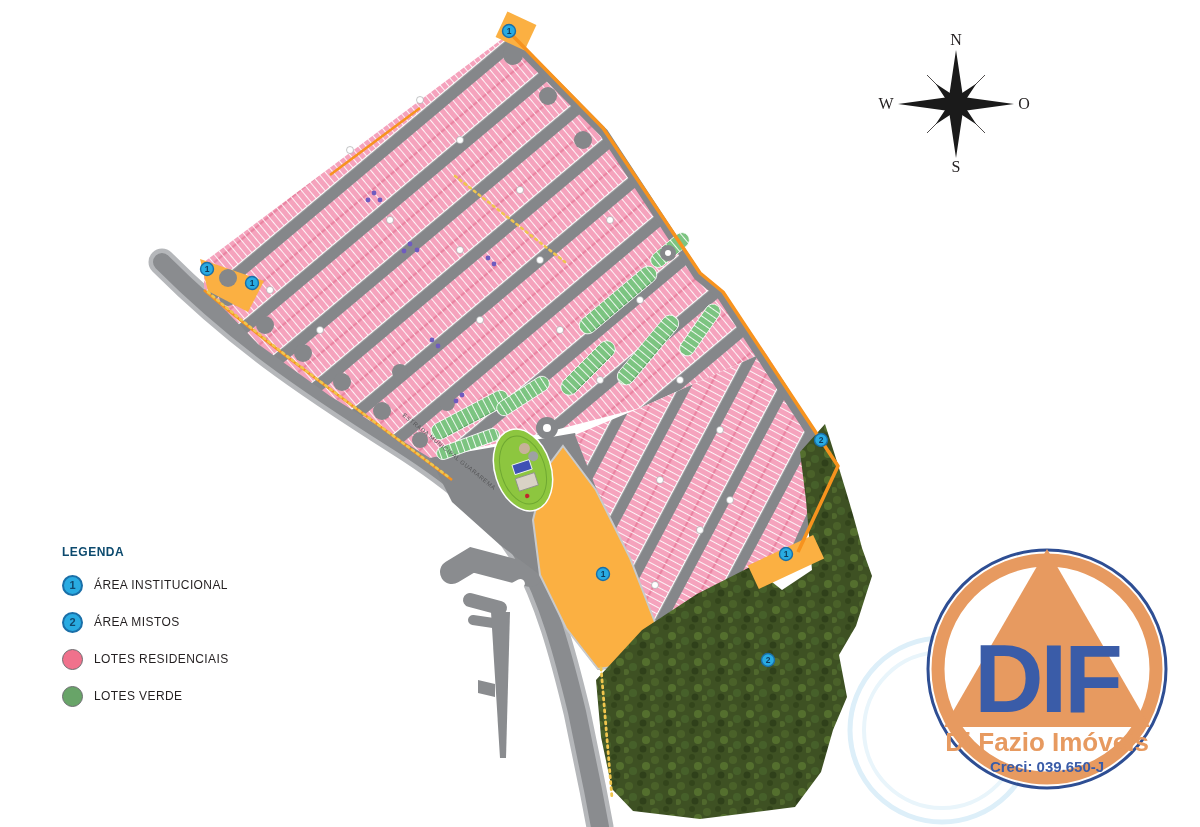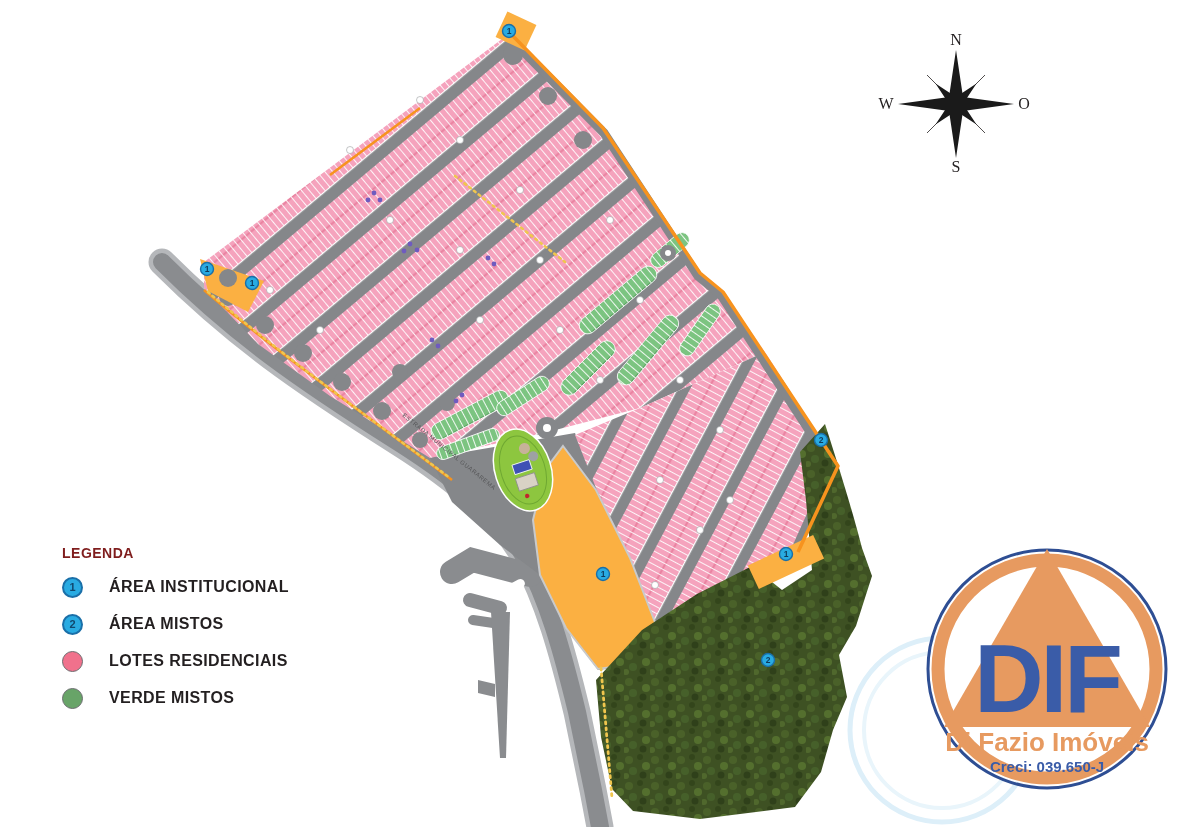--- a/index.html
+++ b/index.html
@@ -5,31 +5,31 @@
   * { margin:0; padding:0; box-sizing:border-box; }
   html,body { background:#ffffff; }
   .canvas {
     position:relative; width:1200px; height:827px; overflow:hidden;
     background:#ffffff; font-family:"Liberation Sans", sans-serif;
   }
   .map-svg { position:absolute; left:0; top:0; }
 
   
   .legend { position:absolute; left:62px; top:545px; }
-  .legend-title { font-size:14px; font-weight:800; color:#7f1d1d; letter-spacing:.5px; }
+  .legend-title { font-size:12px; font-weight:800; color:#0c4a6e; letter-spacing:.5px; }
   .legend-item { display:flex; align-items:center; gap:11px; margin-top:15px; height:22px; }
   .legend-dot {
     width:21px; height:21px; border-radius:50%; flex:0 0 auto;
     display:flex; align-items:center; justify-content:center;
     font-size:11px; font-weight:700; color:#11486E;
   }
   .dot-blue  { background:#29ABE2; border:2px solid #1A6FA8; }
   .dot-pink  { background:#F0718C; border:1.5px solid #6D6E71; }
   .dot-green { background:#68A468; border:1.5px solid #6D6E71; }
-  .legend-label { font-size:16px; font-weight:700; color:#231F20; letter-spacing:.4px;margin-left:15px; }
+  .legend-label { font-size:12px; font-weight:400; color:#231F20; letter-spacing:.4px; }
 
   text { font-family:"Liberation Sans", sans-serif; }
   .serif { font-family:"Liberation Serif", serif; }
 </style>
 </head>
 <body>
 
 <div class="canvas">
 
 <svg class="map-svg" width="1200" height="827" viewBox="0 0 1200 827">
@@ -291,17 +291,17 @@
     <div class="legend-label">ÁREA MISTOS</div>
   </div>
 
   <div class="legend-item">
     <div class="legend-dot dot-pink"></div>
     <div class="legend-label">LOTES RESIDENCIAIS</div>
   </div>
 
   <div class="legend-item">
     <div class="legend-dot dot-green"></div>
-    <div class="legend-label">VERDE MISTOS</div>
+    <div class="legend-label">LOTES VERDE</div>
   </div>
 </div>
 
 </div>
 
 </body></html>

